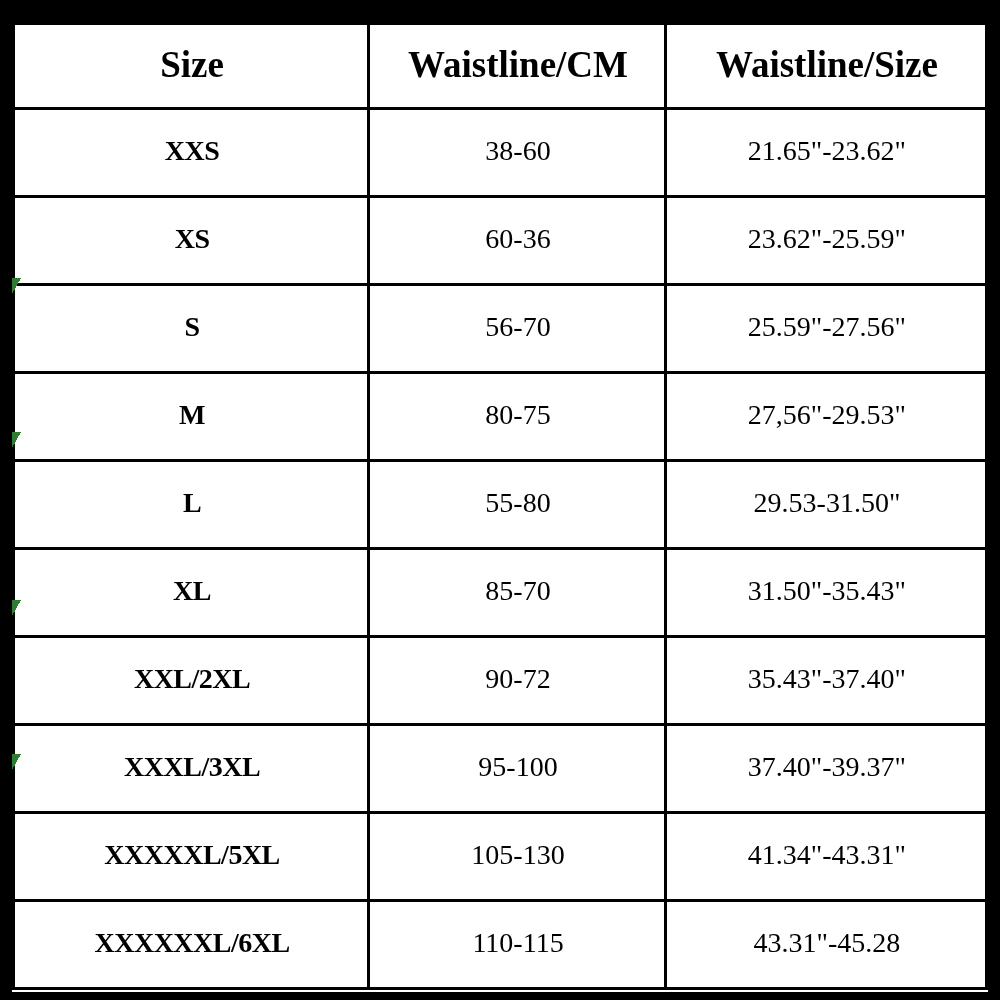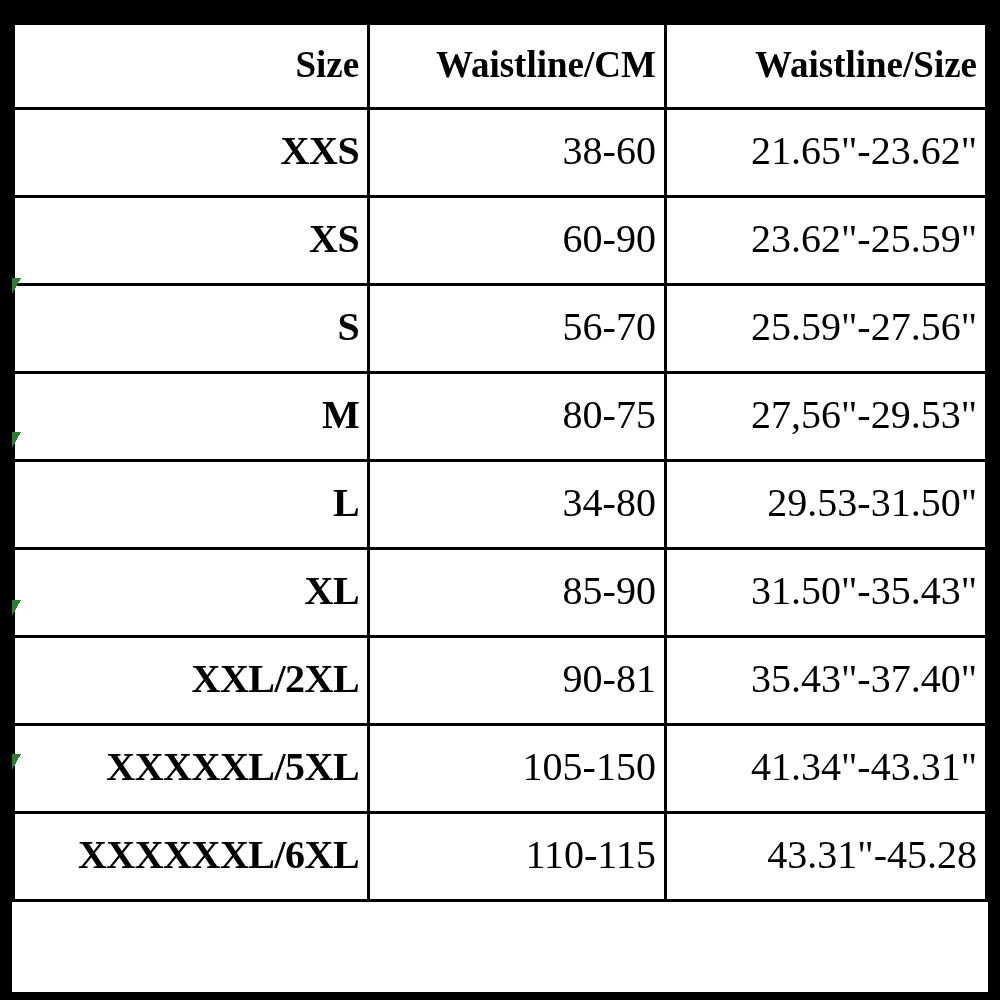--- a/index.html
+++ b/index.html
@@ -37,35 +37,35 @@
     background: #ffffff;
   }
   table.size-chart col.c1 { width: 36.5%; }
   table.size-chart col.c2 { width: 30.5%; }
   table.size-chart col.c3 { width: 33%; }
 
   table.size-chart th,
   table.size-chart td {
     border: 3px solid #000000;
     padding: 2px 8px 6px 10px;
-    text-align: right;
+    text-align: center;
     vertical-align: middle;
     color: #000000;
     background: #ffffff;
     white-space: nowrap;
     overflow: hidden;
   }
   table.size-chart thead th {
     font-weight: bold;
     font-size: 37px;
     height: 74px;
     line-height: 1.0;
   }
   table.size-chart tbody td {
-    font-size: 40px;
+    font-size: 28px;
     height: 77px;
     line-height: 1.0;
   }
   table.size-chart tbody td.size-cell {
     font-weight: bold;
     letter-spacing: -0.5px;
   }
   table.size-chart tbody tr:last-child td {
     border-bottom-width: 3px;
   }
@@ -99,51 +99,56 @@
         </tr>
       </thead>
       <tbody>
         <tr>
           <td class="size-cell">XXS</td>
           <td>38-60</td>
           <td>21.65"-23.62"</td>
         </tr>
         <tr>
           <td class="size-cell">XS</td>
-          <td>60-90</td>
+          <td>60-36</td>
           <td>23.62"-25.59"</td>
         </tr>
         <tr>
           <td class="size-cell">S</td>
           <td>56-70</td>
           <td>25.59"-27.56"</td>
         </tr>
         <tr>
           <td class="size-cell">M</td>
           <td>80-75</td>
           <td>27,56"-29.53"</td>
         </tr>
         <tr>
           <td class="size-cell">L</td>
-          <td>34-80</td>
+          <td>55-80</td>
           <td>29.53-31.50"</td>
         </tr>
         <tr>
           <td class="size-cell">XL</td>
-          <td>85-90</td>
+          <td>85-70</td>
           <td>31.50"-35.43"</td>
         </tr>
         <tr>
           <td class="size-cell">XXL/2XL</td>
-          <td>90-81</td>
+          <td>90-72</td>
           <td>35.43"-37.40"</td>
         </tr>
         <tr>
+          <td class="size-cell">XXXL/3XL</td>
+          <td>95-100</td>
+          <td>37.40"-39.37"</td>
+        </tr>
+        <tr>
           <td class="size-cell">XXXXXL/5XL</td>
-          <td>105-150</td>
+          <td>105-130</td>
           <td>41.34"-43.31"</td>
         </tr>
         <tr>
           <td class="size-cell">XXXXXXL/6XL</td>
           <td>110-115</td>
           <td>43.31"-45.28</td>
         </tr>
       </tbody>
     </table>
   </div>

